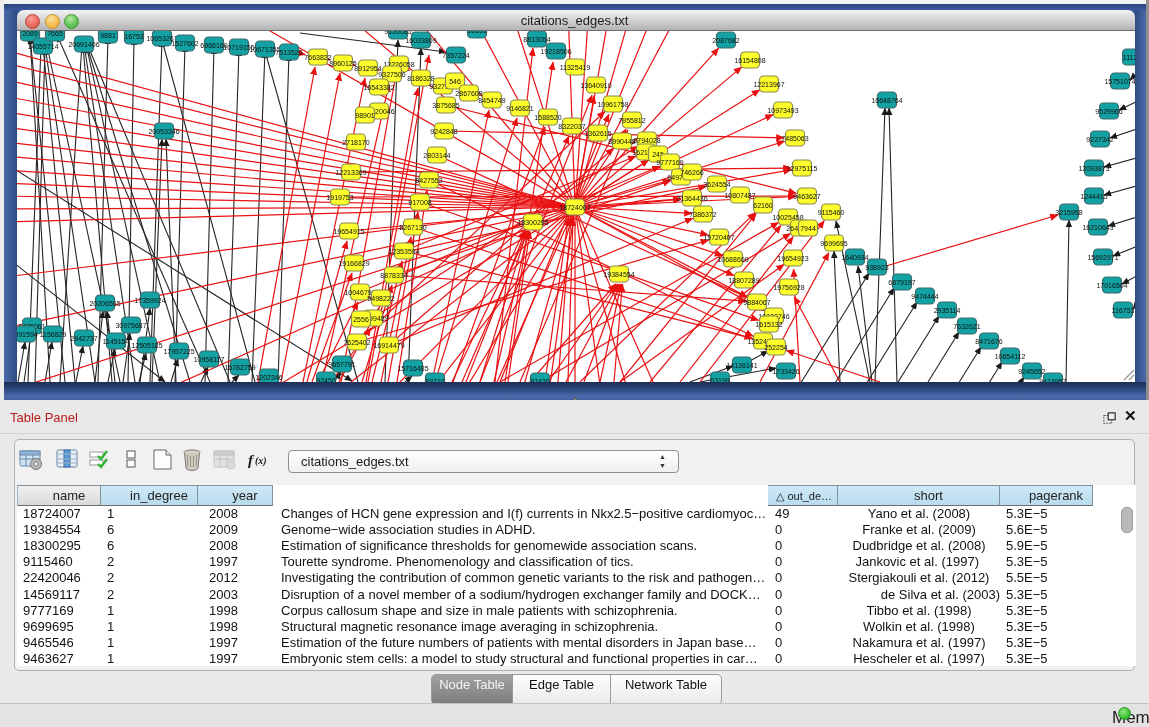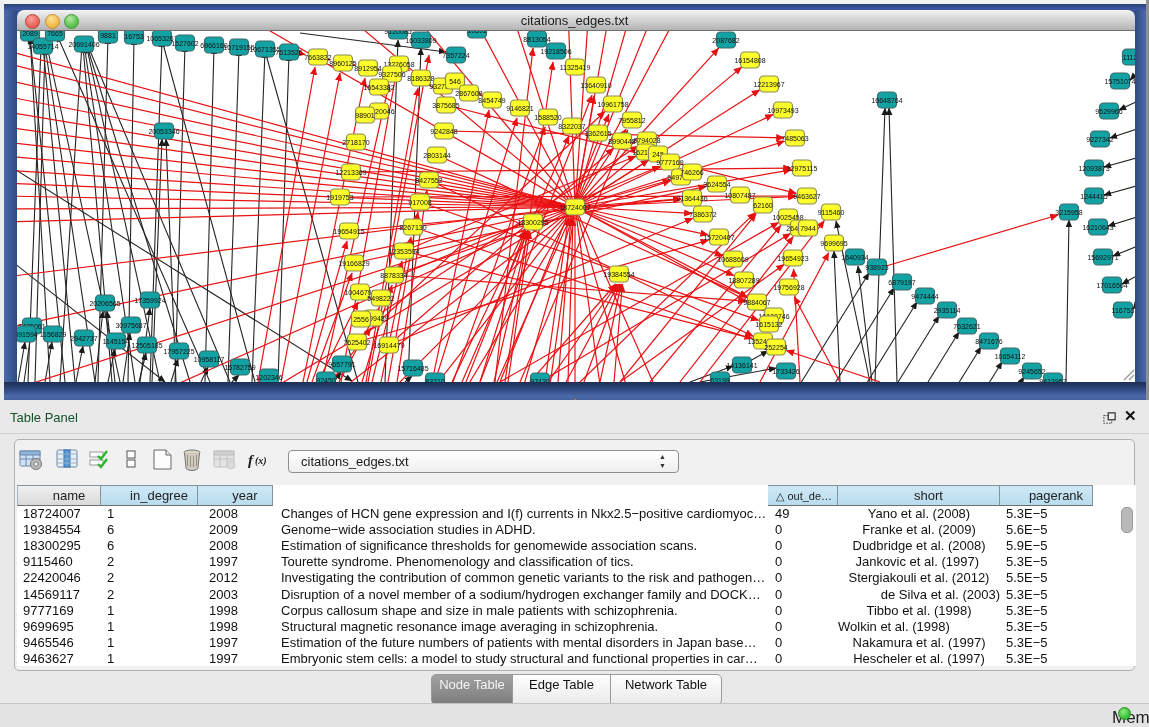--- a/index.html
+++ b/index.html
@@ -15,21 +15,21 @@
 
 #titlebar{left:17px;top:10px;width:1118px;height:21px;background:linear-gradient(#f3f3f3,#d6d6d6 45%,#b3b3b3);border-radius:7px 7px 0 0;border-bottom:1px solid #6f6f6f;box-sizing:border-box}
 #title{left:0;top:13px;width:1149px;text-align:center;font-size:13px;font-weight:400;color:#1c1c1c}
 .tl{top:14px;width:15px;height:15px;border-radius:50%;box-sizing:border-box}
 #tlr{left:25px;background:radial-gradient(circle at 40% 30%,#f7a09a,#ec6a5e 55%,#d4523f);border:1px solid #b8453c}
 #tly{left:45px;background:radial-gradient(circle at 40% 30%,#fadf9e,#f5bf4f 55%,#e0a030);border:1px solid #c6922f}
 #tlg{left:64px;background:radial-gradient(circle at 40% 30%,#b6e9a2,#61c555 55%,#47ab3c);border:1px solid #459a36}
 
 #panel{left:0;top:400px;width:1149px;height:327px;background:#e9e9e9}
 #phead{left:0;top:400px;width:1149px;height:33px;background:#e9e9e9;border-bottom:1px solid #d0d0d0}
-#ptitle{left:10px;top:410px;font-size:13px;color:#14532d}
+#ptitle{left:10px;top:410px;font-size:13px;color:#b91c1c}
 #pfloat{left:1103px;top:412px;width:13px;height:13px}
 #pclose{left:1124px;top:407px;font-size:15px;font-weight:bold;color:#111}
 #container{left:14px;top:439px;width:1121px;height:232px;background:#f1f1f1;border:1px solid #b0b0b0;border-radius:5px;box-sizing:border-box}
 #dropdown{left:288px;top:450px;width:391px;height:23px;background:linear-gradient(#ffffff,#efefef);border:1px solid #8f8f8f;border-radius:4px;box-sizing:border-box}
 #ddtext{left:301px;top:454px;font-size:13px;color:#1a1a1a}
 #ddarr{left:659px;top:452px;font-size:7px;color:#333;line-height:9px;text-align:center}
 
 #thead{left:17px;top:485px;width:1080px;height:21px}
 .hc{position:absolute;top:0;height:21px;box-sizing:border-box;border-right:1px solid #82939e;border-top:1px solid #82939e;border-bottom:1px solid #6e6e6e;background:linear-gradient(#cfe8f6,#b8dcee);font-size:13px;color:#222;text-align:center;line-height:20px;white-space:nowrap;overflow:hidden;padding-left:20px}
 .hg{background:linear-gradient(#f0f0f0,#dadada);border-left:1px solid #9eb4c2}
@@ -703,21 +703,21 @@
       <span class="c" style="left:758px;width:60px">0</span>
       <span class="c" style="left:821px;width:162px;text-align:center">Tibbo et al. (1998)</span>
       <span class="c" style="left:989px;width:90px">5.3E−5</span>
     </div>
 <div class="tr" style="top:112.7px;width:1103px">
       <span class="c" style="left:6px;width:78px">9699695</span>
       <span class="c" style="left:90px;width:90px">1</span>
       <span class="c" style="left:192px;width:62px">1998</span>
       <span class="c" style="left:264px;width:488px">Structural magnetic resonance image averaging in schizophrenia.</span>
       <span class="c" style="left:758px;width:60px">0</span>
-      <span class="c" style="left:821px;width:162px;text-align:left">Wolkin et al. (1998)</span>
+      <span class="c" style="left:821px;width:162px;text-align:center">Wolkin et al. (1998)</span>
       <span class="c" style="left:989px;width:90px">5.3E−5</span>
     </div>
 <div class="tr" style="top:128.8px;width:1103px">
       <span class="c" style="left:6px;width:78px">9465546</span>
       <span class="c" style="left:90px;width:90px">1</span>
       <span class="c" style="left:192px;width:62px">1997</span>
       <span class="c" style="left:264px;width:488px">Estimation of the future numbers of patients with mental disorders in Japan base…</span>
       <span class="c" style="left:758px;width:60px">0</span>
       <span class="c" style="left:821px;width:162px;text-align:center">Nakamura et al. (1997)</span>
       <span class="c" style="left:989px;width:90px">5.3E−5</span>

